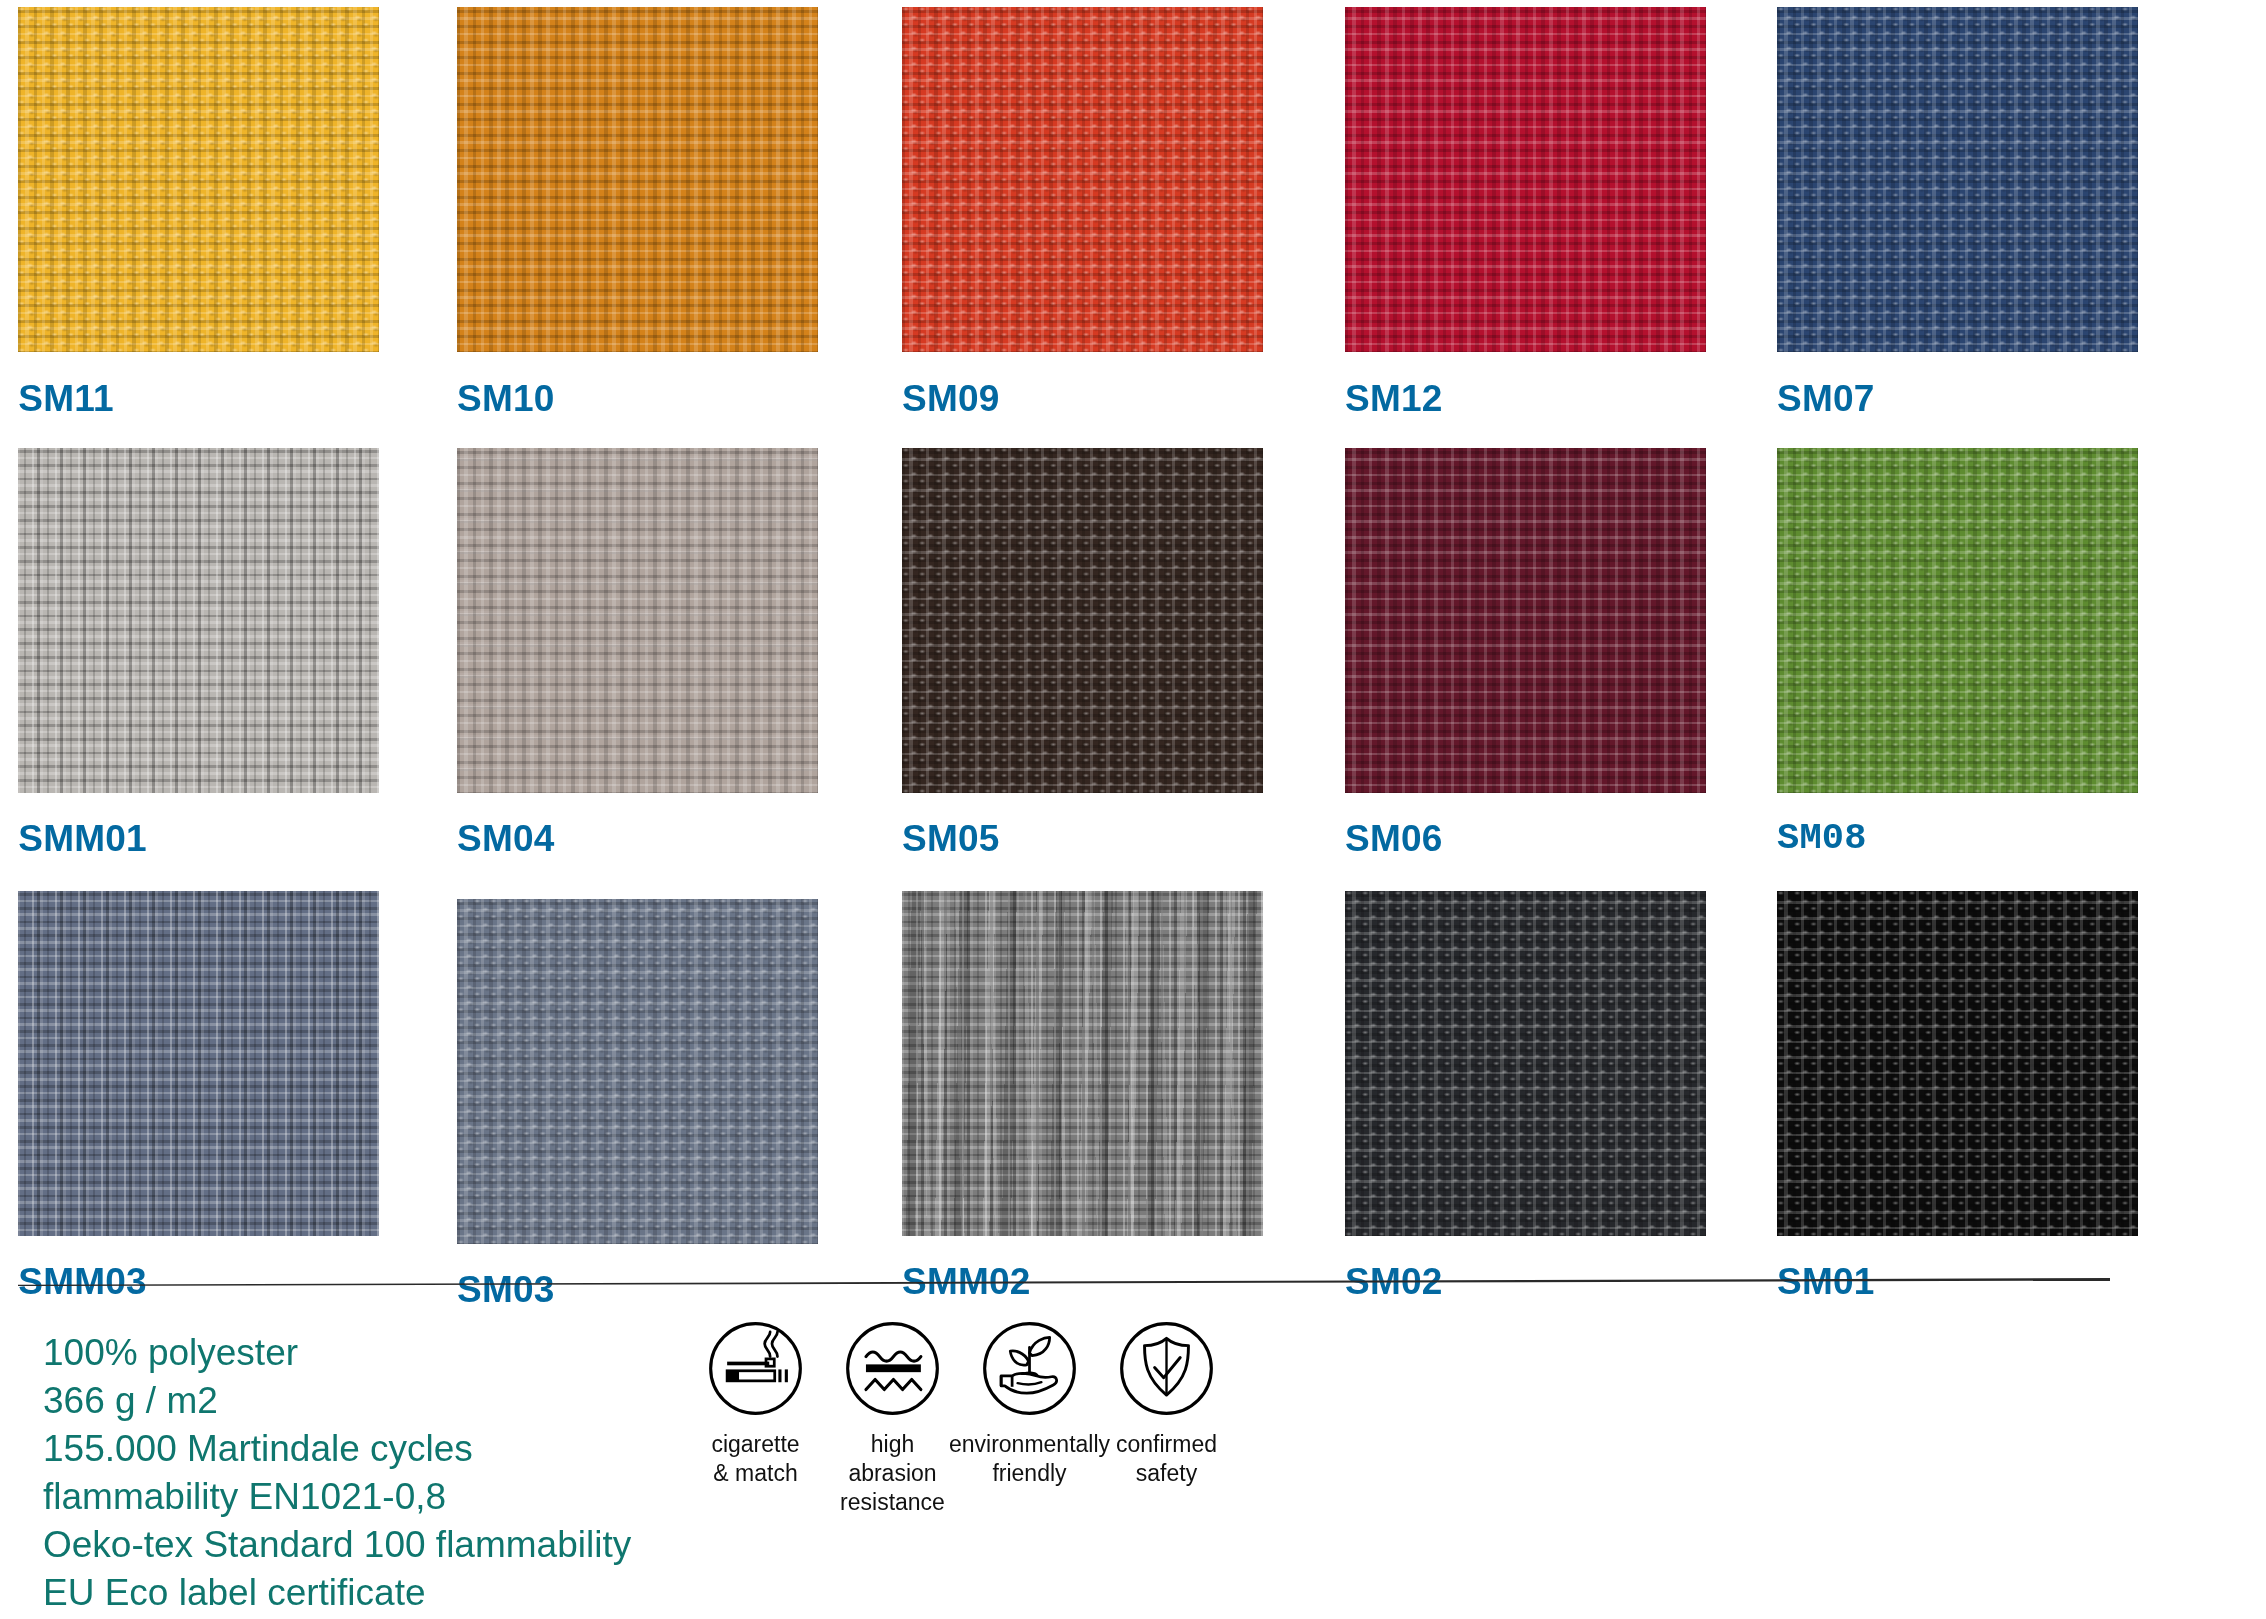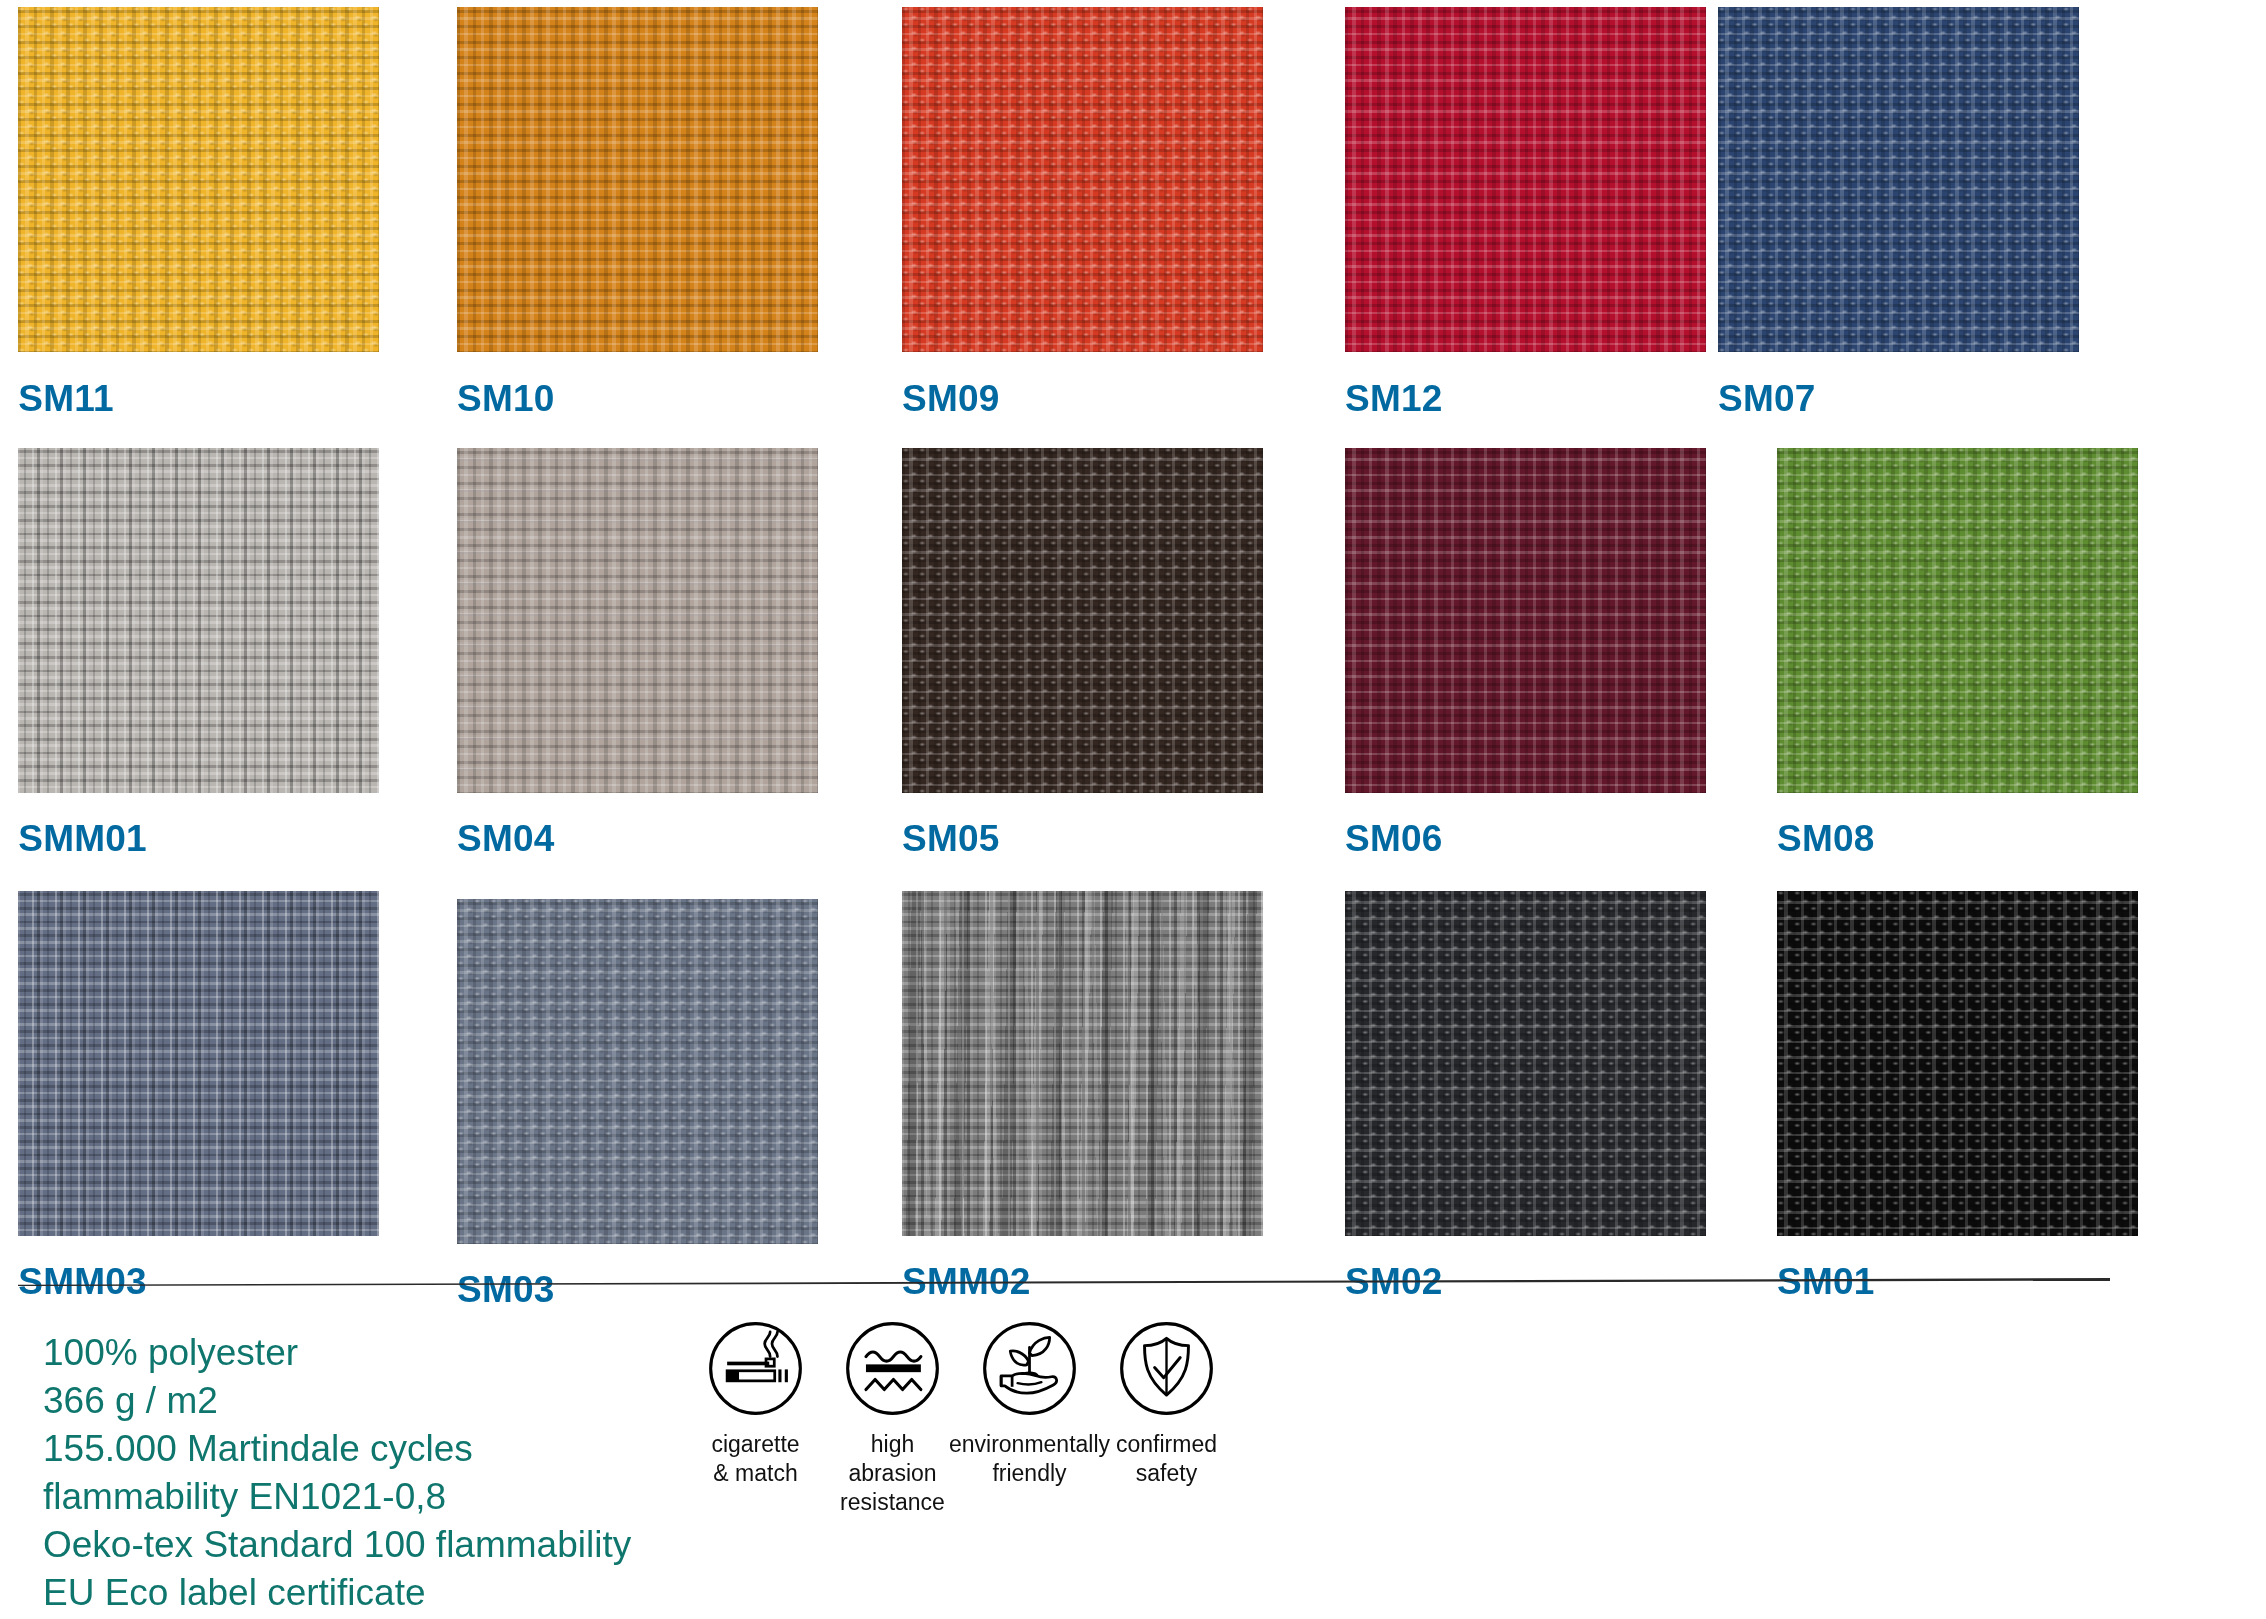--- a/index.html
+++ b/index.html
@@ -139,21 +139,21 @@
         <div class="weave w-dots"></div>
       </div>
       <div class="swatch-label">SM09</div>
     </div>
     <div class="swatch-cell" style="left: 1345px; top: 7.3px;">
       <div class="swatch-chip" style="background: rgb(180, 16, 46); width: 361px; height: 345px;">
         <div class="weave w-basket"></div>
       </div>
       <div class="swatch-label">SM12</div>
     </div>
-    <div class="swatch-cell" style="left: 1718px; top: 7.3px;">
+    <div class="swatch-cell" style="left: 1777px; top: 7.3px;">
       <div class="swatch-chip" style="background: rgb(43, 69, 112); width: 361px; height: 345px;">
         <div class="weave w-basket"></div>
         <div class="weave w-dots"></div>
       </div>
       <div class="swatch-label">SM07</div>
     </div>
     <div class="swatch-cell" style="left: 18.3px; top: 448px;">
       <div class="swatch-chip" style="background: rgb(185, 182, 178); width: 361px; height: 345px;">
         <div class="weave w-melange"></div>
       </div>
@@ -172,21 +172,21 @@
         <div class="weave w-dots"></div>
       </div>
       <div class="swatch-label">SM05</div>
     </div>
     <div class="swatch-cell" style="left: 1345px; top: 448px;">
       <div class="swatch-chip" style="background: rgb(99, 23, 42); width: 361px; height: 345px;">
         <div class="weave w-basket"></div>
       </div>
       <div class="swatch-label">SM06</div>
     </div>
-    <div class="swatch-cell" style="left: 1777px; top: 448px;">
+    <div class="swatch-cell" style="left: 1777px; top: 448px; font-family: Liberation Mono, monospace;">
       <div class="swatch-chip" style="background: rgb(94, 140, 48); width: 361px; height: 345px;">
         <div class="weave w-basket"></div>
         <div class="weave w-dots"></div>
       </div>
       <div class="swatch-label">SM08</div>
     </div>
     <div class="swatch-cell" style="left: 18.3px; top: 891px;">
       <div class="swatch-chip" style="background: rgb(99, 110, 133); width: 361px; height: 345px;">
         <div class="weave w-melange"></div>
       </div>

